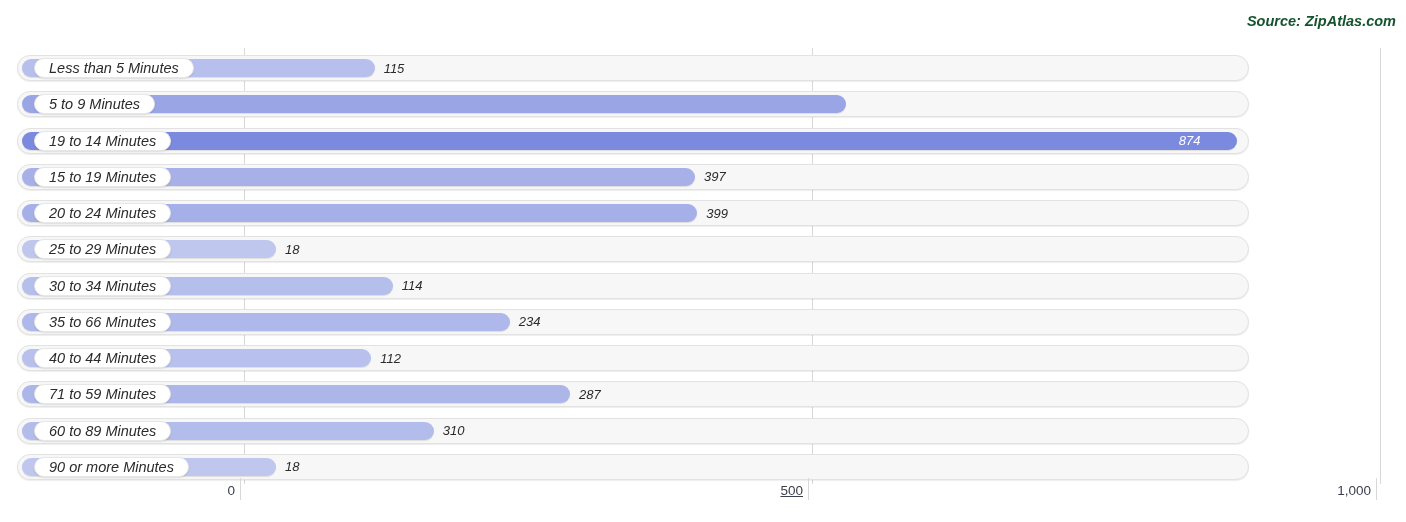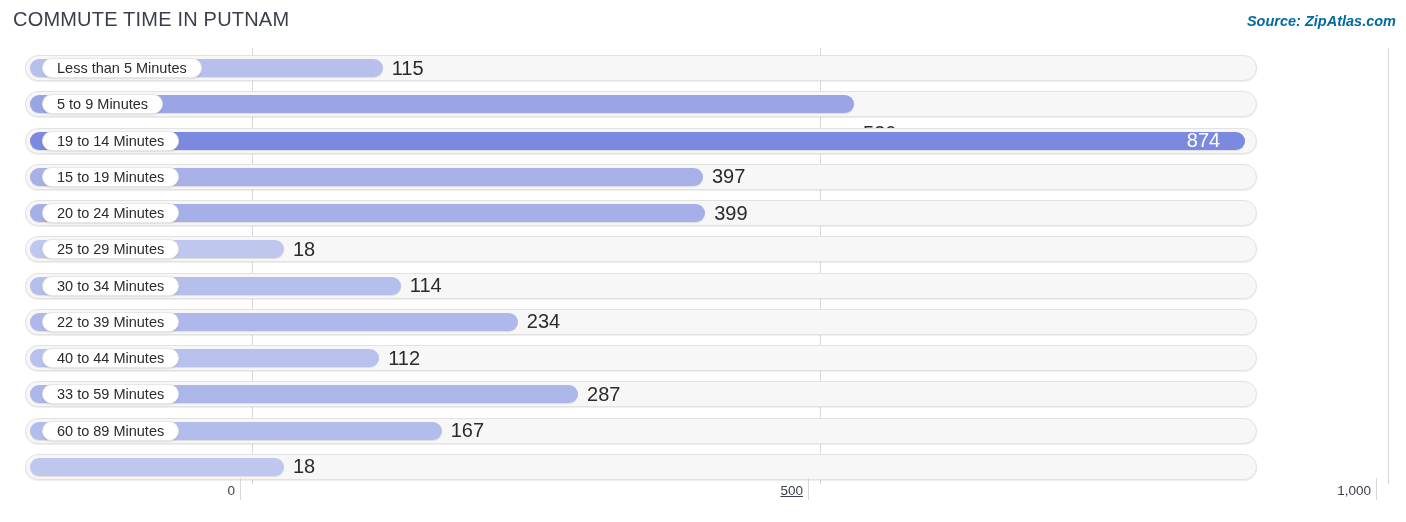--- a/index.html
+++ b/index.html
@@ -13,29 +13,29 @@
   #chart-root{position:relative;width:1406px;height:522px;}
 
   
   .title{
     position:absolute;left:13px;top:8px;
     font-size:20px;color:#3a3f4b;letter-spacing:.2px;
     white-space:nowrap;
   }
   .source{
     position:absolute;right:10px;top:13px;
-    font-size:14.5px;color:#0369a1;
+    font-size:14.5px;color:#14532d;
     font-style:italic;font-weight:bold;
     white-space:nowrap;
   }
 
   
   .plot{
-    position:absolute;left:12px;top:48px;
-    width:1256px;height:434px;
+    position:absolute;left:4px;top:48px;
+    width:1256px;height:434px;font-style:italic;
   }
   .gridlines{position:absolute;inset:0;pointer-events:none;}
   .gridline{
     position:absolute;top:0;bottom:-2px;width:1px;
     background:#d8d8d8;
   }
 
   .rows{position:absolute;left:0;top:0;right:0;}
 
   .row{
@@ -62,21 +62,21 @@
     box-sizing:border-box;
     display:flex;align-items:center;
     padding:0 14px;
     font-size:14.5px;color:#2b2b2b;
     white-space:nowrap;
     box-shadow:0 1px 2px rgba(0,0,0,.10);
   }
   .vlabel{
     position:absolute;top:0;height:26px;
     display:flex;align-items:center;
-    font-size:20px;color:#2b2b2b;
+    font-size:13px;color:#2b2b2b;
     white-space:nowrap;
   }
   .vlabel.inside{color:#ffffff;}
 
   
   .axis{
     position:absolute;left:0;top:482px;width:1406px;height:40px;
   }
   .axis-tick{
     position:absolute;top:1px;
@@ -86,21 +86,20 @@
   }
   .axis-tickline{
     position:absolute;top:-4px;height:22px;width:1px;background:#d8d8d8;
   }
 </style>
 </head>
 <body>
 
 <div id="chart-root">
 
-  <div class="title">COMMUTE TIME IN PUTNAM</div>
   <div class="source">Source: ZipAtlas.com</div>
 
   <div class="plot">
     <div class="gridlines" id="gridlines">
         <div class="gridline" style="left: 240px;"></div>
         <div class="gridline" style="left: 808px;"></div>
         <div class="gridline" style="left: 1376px;"></div>
       </div>
     <div class="rows" id="rows">
         <div class="row" style="top: 7px;">
@@ -141,44 +140,45 @@
         </div>
         <div class="row" style="top: 224.5px;">
           <div class="track"></div>
           <div class="bar" style="width: 370.816px; background: rgb(181, 191, 235);"></div>
           <div class="pill">30 to 34 Minutes</div>
           <div class="vlabel" style="left: 384.816px;">114</div>
         </div>
         <div class="row" style="top: 260.75px;">
           <div class="track"></div>
           <div class="bar" style="width: 487.824px; background: rgb(174, 184, 234);"></div>
-          <div class="pill">22 to 39 Minutes</div>
+          <div class="pill">35 to 66 Minutes</div>
           <div class="vlabel" style="left: 501.824px;">234</div>
         </div>
         <div class="row" style="top: 297px;">
           <div class="track"></div>
           <div class="bar" style="width: 349.232px; background: rgb(184, 193, 237);"></div>
           <div class="pill">40 to 44 Minutes</div>
           <div class="vlabel" style="left: 363.232px;">112</div>
         </div>
         <div class="row" style="top: 333.25px;">
           <div class="track"></div>
           <div class="bar" style="width: 548.032px; background: rgb(172, 182, 233);"></div>
-          <div class="pill">33 to 59 Minutes</div>
+          <div class="pill">71 to 59 Minutes</div>
           <div class="vlabel" style="left: 562.032px;">287</div>
         </div>
         <div class="row" style="top: 369.5px;">
           <div class="track"></div>
           <div class="bar" style="width: 411.712px; background: rgb(179, 189, 235);"></div>
           <div class="pill">60 to 89 Minutes</div>
-          <div class="vlabel" style="left: 425.712px;">167</div>
+          <div class="vlabel" style="left: 425.712px;">310</div>
         </div>
         <div class="row" style="top: 405.75px;">
           <div class="track"></div>
           <div class="bar" style="width: 254px; background: rgb(191, 199, 239);"></div>
+          <div class="pill">90 or more Minutes</div>
           <div class="vlabel" style="left: 268px;">18</div>
         </div>
       </div>
   </div>
 
   <div class="axis" id="axis">
       <div class="axis-tickline" style="left: 240px;"></div>
       <div class="axis-tick" style="left: 235px;">0</div>
       <div class="axis-tickline" style="left: 808px;"></div>
       <div class="axis-tick" style="left: 803px; text-decoration: underline;">500</div>

